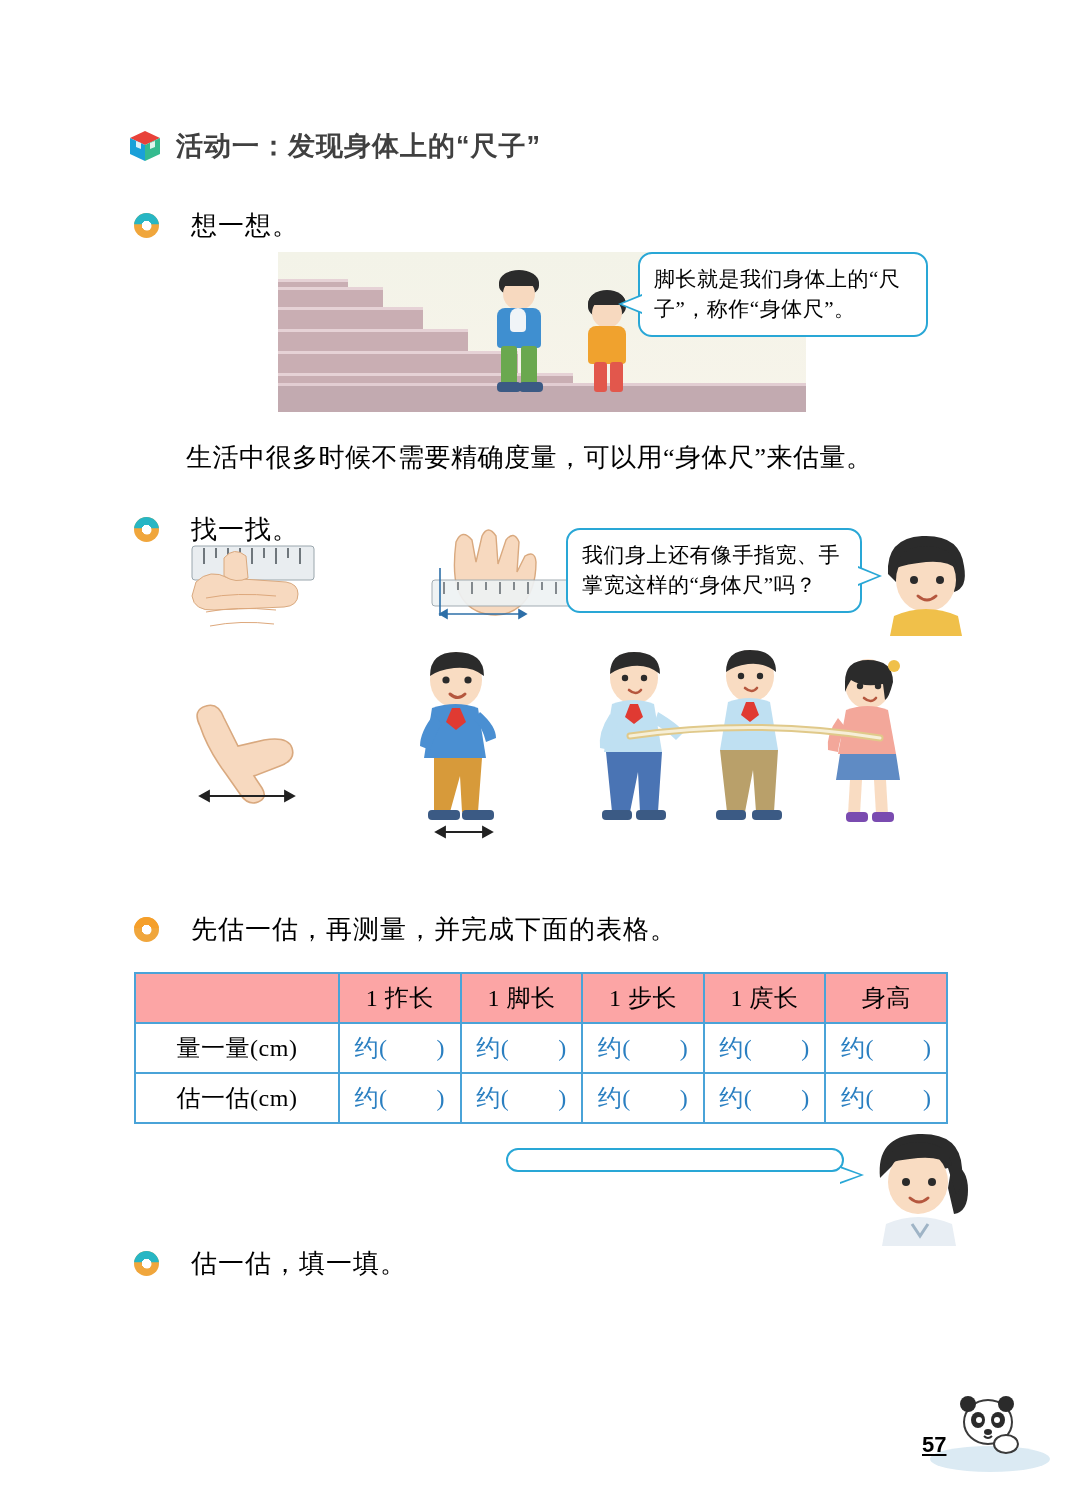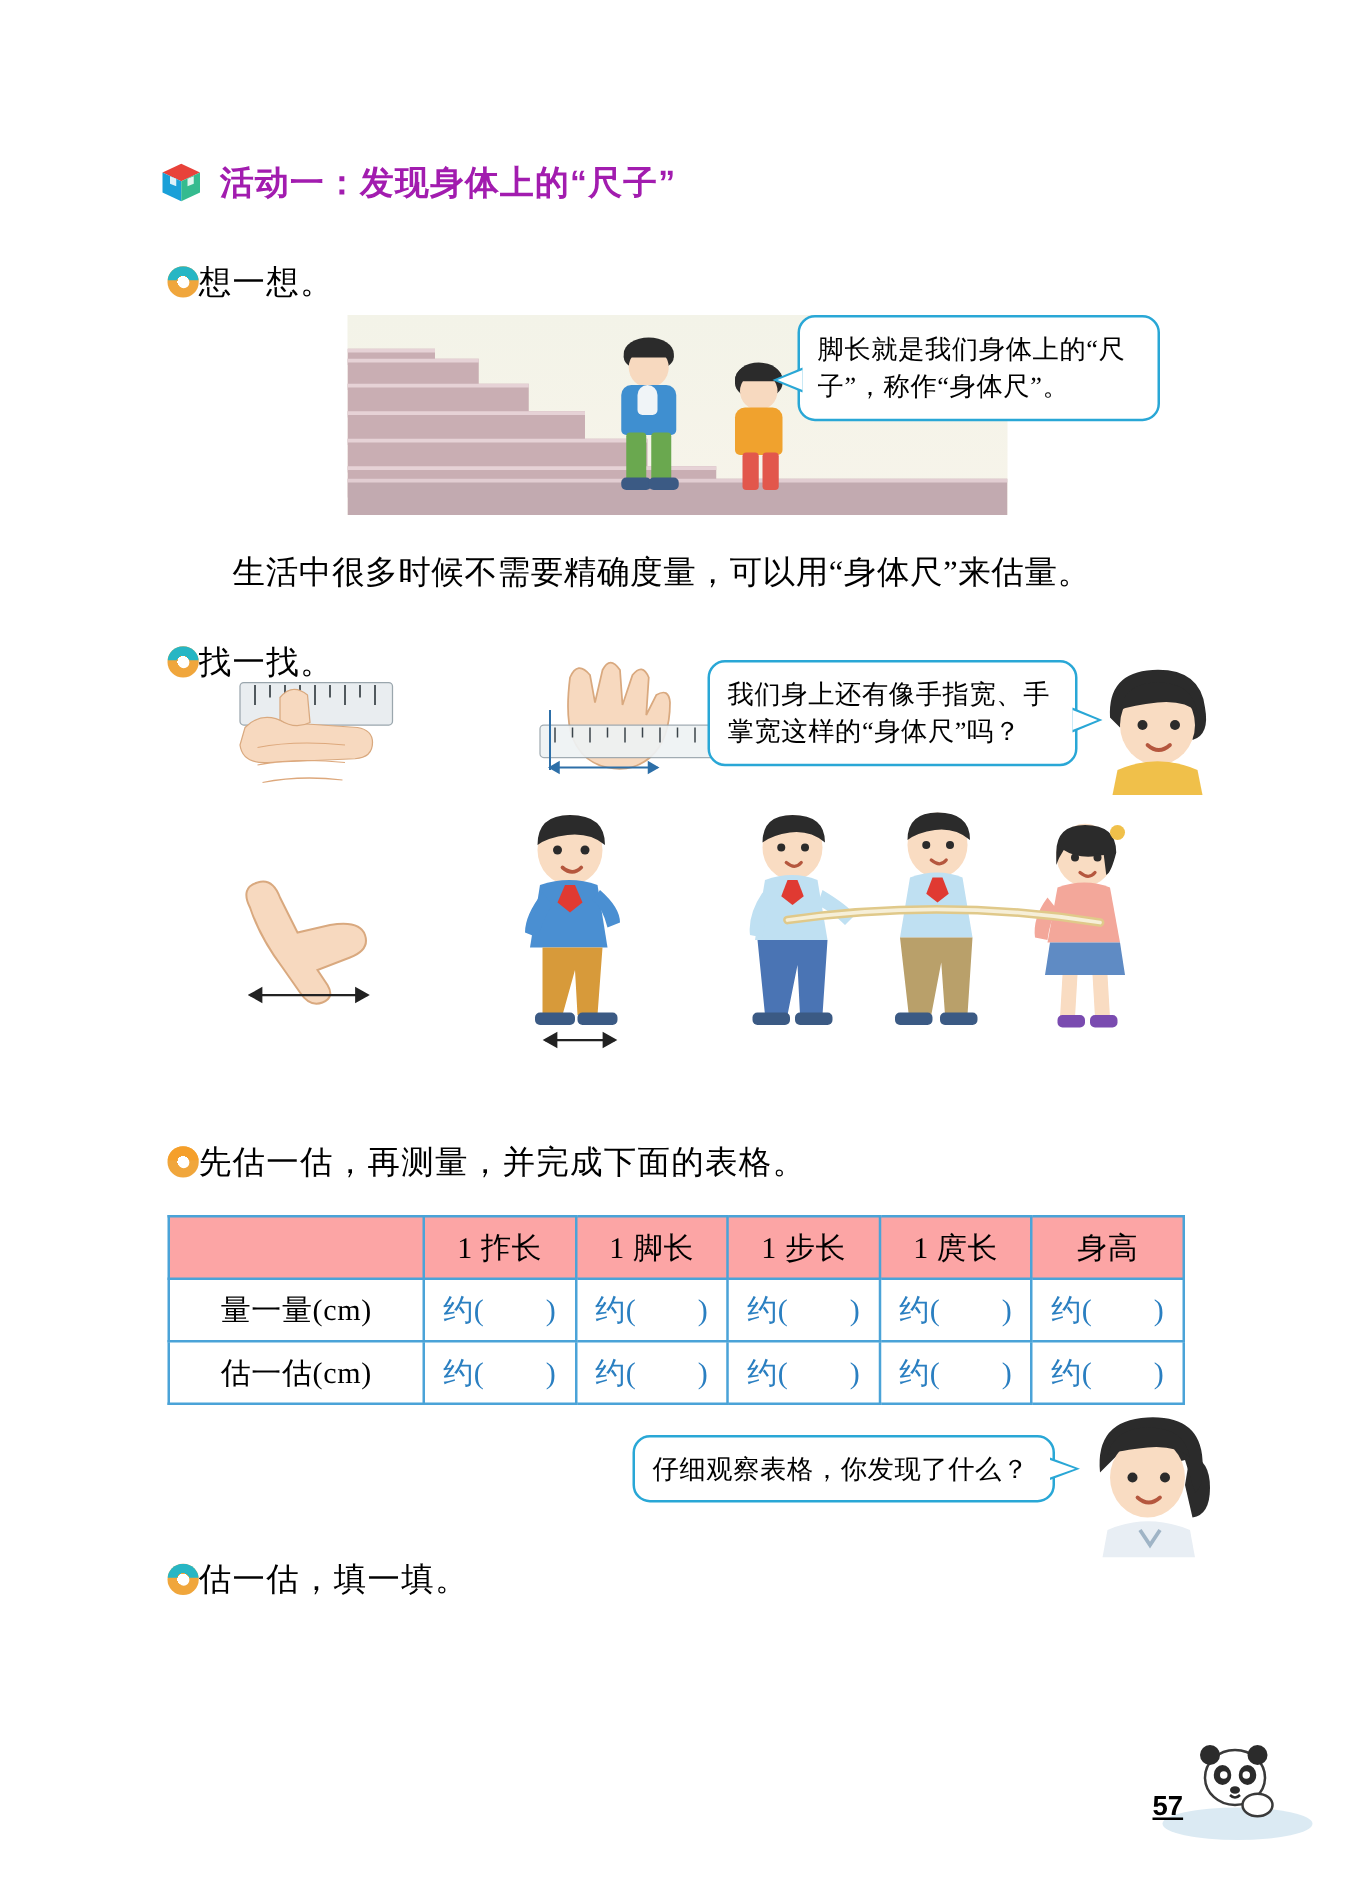--- a/index.html
+++ b/index.html
@@ -32,21 +32,21 @@
   }
   .cube-icon {
     width: 34px;
     height: 34px;
     position: relative;
   }
   .activity-title {
     font-family: "Liberation Sans", sans-serif;
     font-weight: bold;
     font-size: 27px;
-    color: #a21caf;
+    color: #404040;
     letter-spacing: 1px;
   }
 
   
   .bullet {
     width: 25px;
     height: 25px;
     border-radius: 50%;
     background: radial-gradient(circle at 50% 50%, #ffffff 0 26%, #f0a63c 26% 55%, #f0a63c 55% 100%);
     position: relative;
@@ -70,21 +70,21 @@
     transform: translate(-50%,-50%);
     width: 9px; height: 9px;
     border-radius: 50%;
     background: #fff;
   }
 
   .step {
     position: absolute;
     display: flex;
     align-items: center;
-    gap: 0;
+    gap: 32px;
   }
   .step-text {
     font-size: 26px;
     letter-spacing: 1px;
   }
 
   .para {
     position: absolute;
     font-size: 26px;
     letter-spacing: 0.5px;
@@ -476,21 +476,20 @@
         <td class="blue">约(　　)</td>
         <td class="blue">约(　　)</td>
         <td class="blue">约(　　)</td>
         <td class="blue">约(　　)</td>
         <td class="blue">约(　　)</td>
       </tr>
     </tbody>
   </table>
 
   <div class="bubble" style="left:506px; top:1148px; width:338px;">
-    <span>仔细观察表格，你发现了什么？</span>
     <span class="tail" style="right:-22px; top:16px; border-top:9px solid transparent; border-bottom:9px solid transparent; border-left:24px solid #29a7d6;"></span>
     <span class="tail-in" style="right:-18px; top:18px; border-top:7px solid transparent; border-bottom:7px solid transparent; border-left:20px solid #fff;"></span>
   </div>
 
   <div class="img-box" style="left:856px; top:1126px; width:128px; height:120px;">
     <svg width="128" height="120" viewBox="0 0 128 120">
       <path d="M96 38 q16 4 16 26 q0 22 -14 24 l-6 -26z" fill="#2b2b2b"></path>
       <path d="M24 52 q-4 -42 38 -44 q42 -2 44 34 q2 20 -6 26 l-8 -26 q-28 8 -54 -4 q-8 8 -14 14z" fill="#2b2b2b"></path>
       <ellipse cx="62" cy="56" rx="30" ry="32" fill="#f9dcc2"></ellipse>
       <path d="M30 38 q6 -22 32 -22 q30 0 34 24 q-12 -10 -34 -8 q-22 2 -32 6z" fill="#2b2b2b"></path>

